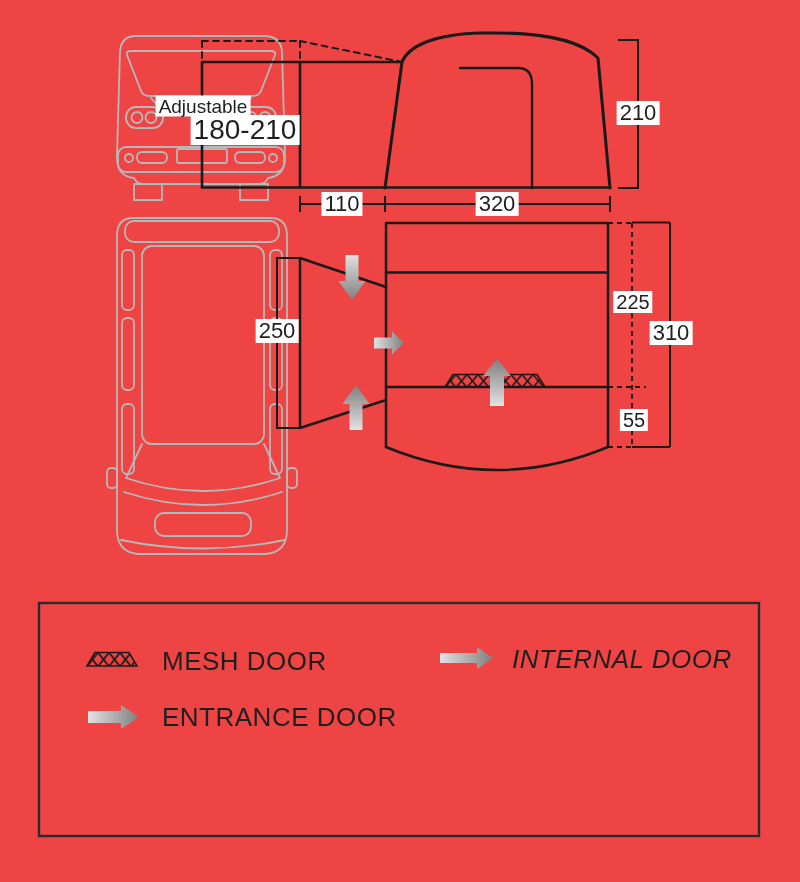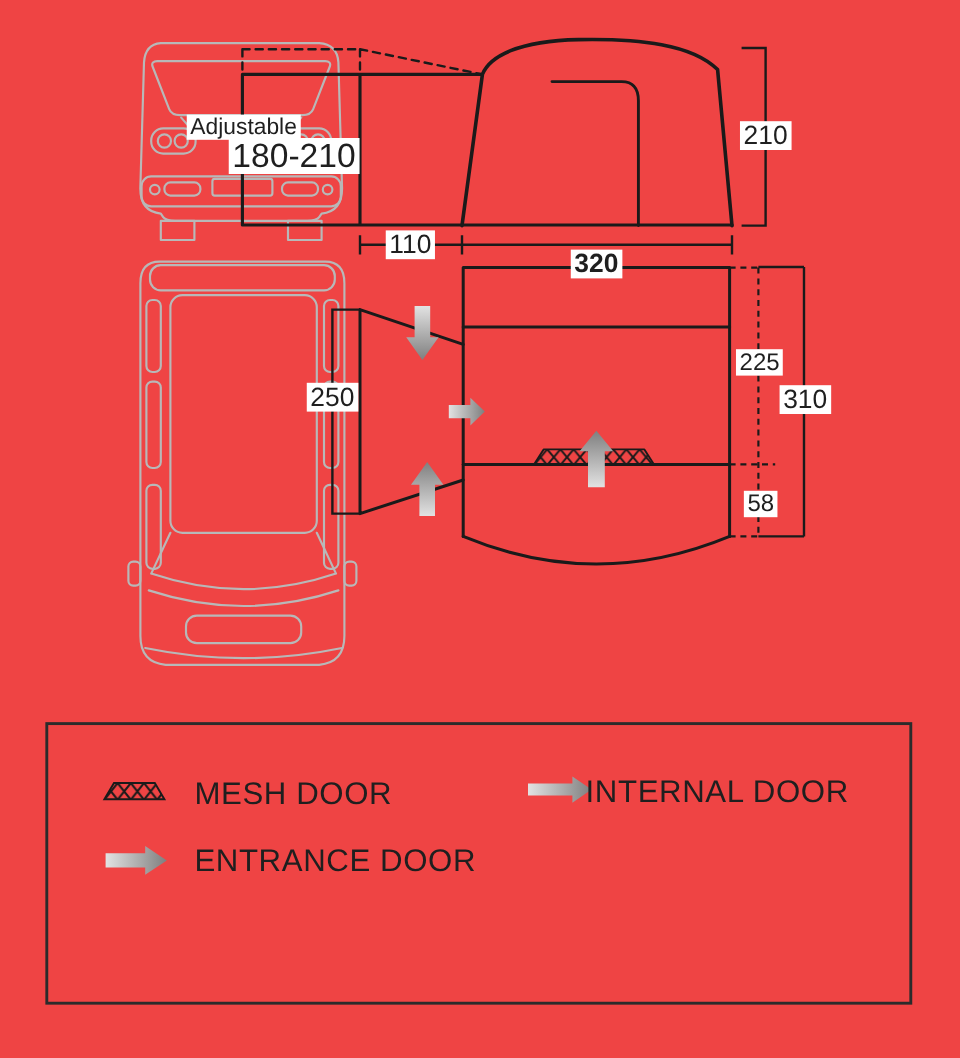--- a/index.html
+++ b/index.html
@@ -129,24 +129,24 @@
     <polygon fill="url(#gradRight)" points="440,653 477,653 477,647 493,658 477,669 477,663 440,663"></polygon>
     <polygon fill="url(#gradRight)" points="88,711 121,711 121,705 139,717 121,729 121,723 88,723"></polygon>
   </g>
 </svg>
 
 <div class="lbl bg fs19" style="left:203px;top:106px;">Adjustable</div>
 <div class="lbl bg fs28" style="left:205px;top:130px;">180-210</div>
 
 <div class="lbl bg fs26" style="left:638px;top:113px;">210</div>
 <div class="lbl bg fs26" style="left:342px;top:204px;">110</div>
-<div class="lbl bg fs26" style="left:497px;top:220px;font-weight:bold;">320</div>
+<div class="lbl bg fs26" style="left:497px;top:204px;">320</div>
 
 <div class="lbl bg fs26" style="left:277px;top:331px;">250</div>
 <div class="lbl bg fs20" style="left:633px;top:302px;">225</div>
 <div class="lbl bg fs26" style="left:671px;top:333px;">310</div>
-<div class="lbl bg fs20" style="left:634px;top:420px;">58</div>
+<div class="lbl bg fs20" style="left:634px;top:420px;">55</div>
 
 <div class="lbl left legend-text" style="left:162px;top:661px;text-align:center;">MESH DOOR</div>
-<div class="lbl left legend-text" style="left:488px;top:659px;">INTERNAL DOOR</div>
+<div class="lbl left legend-text" style="left:512px;top:659px;font-style:italic;">INTERNAL DOOR</div>
 <div class="lbl left legend-text" style="left:162px;top:717px;">ENTRANCE DOOR</div>
 
 </div>
 
 </body></html>

